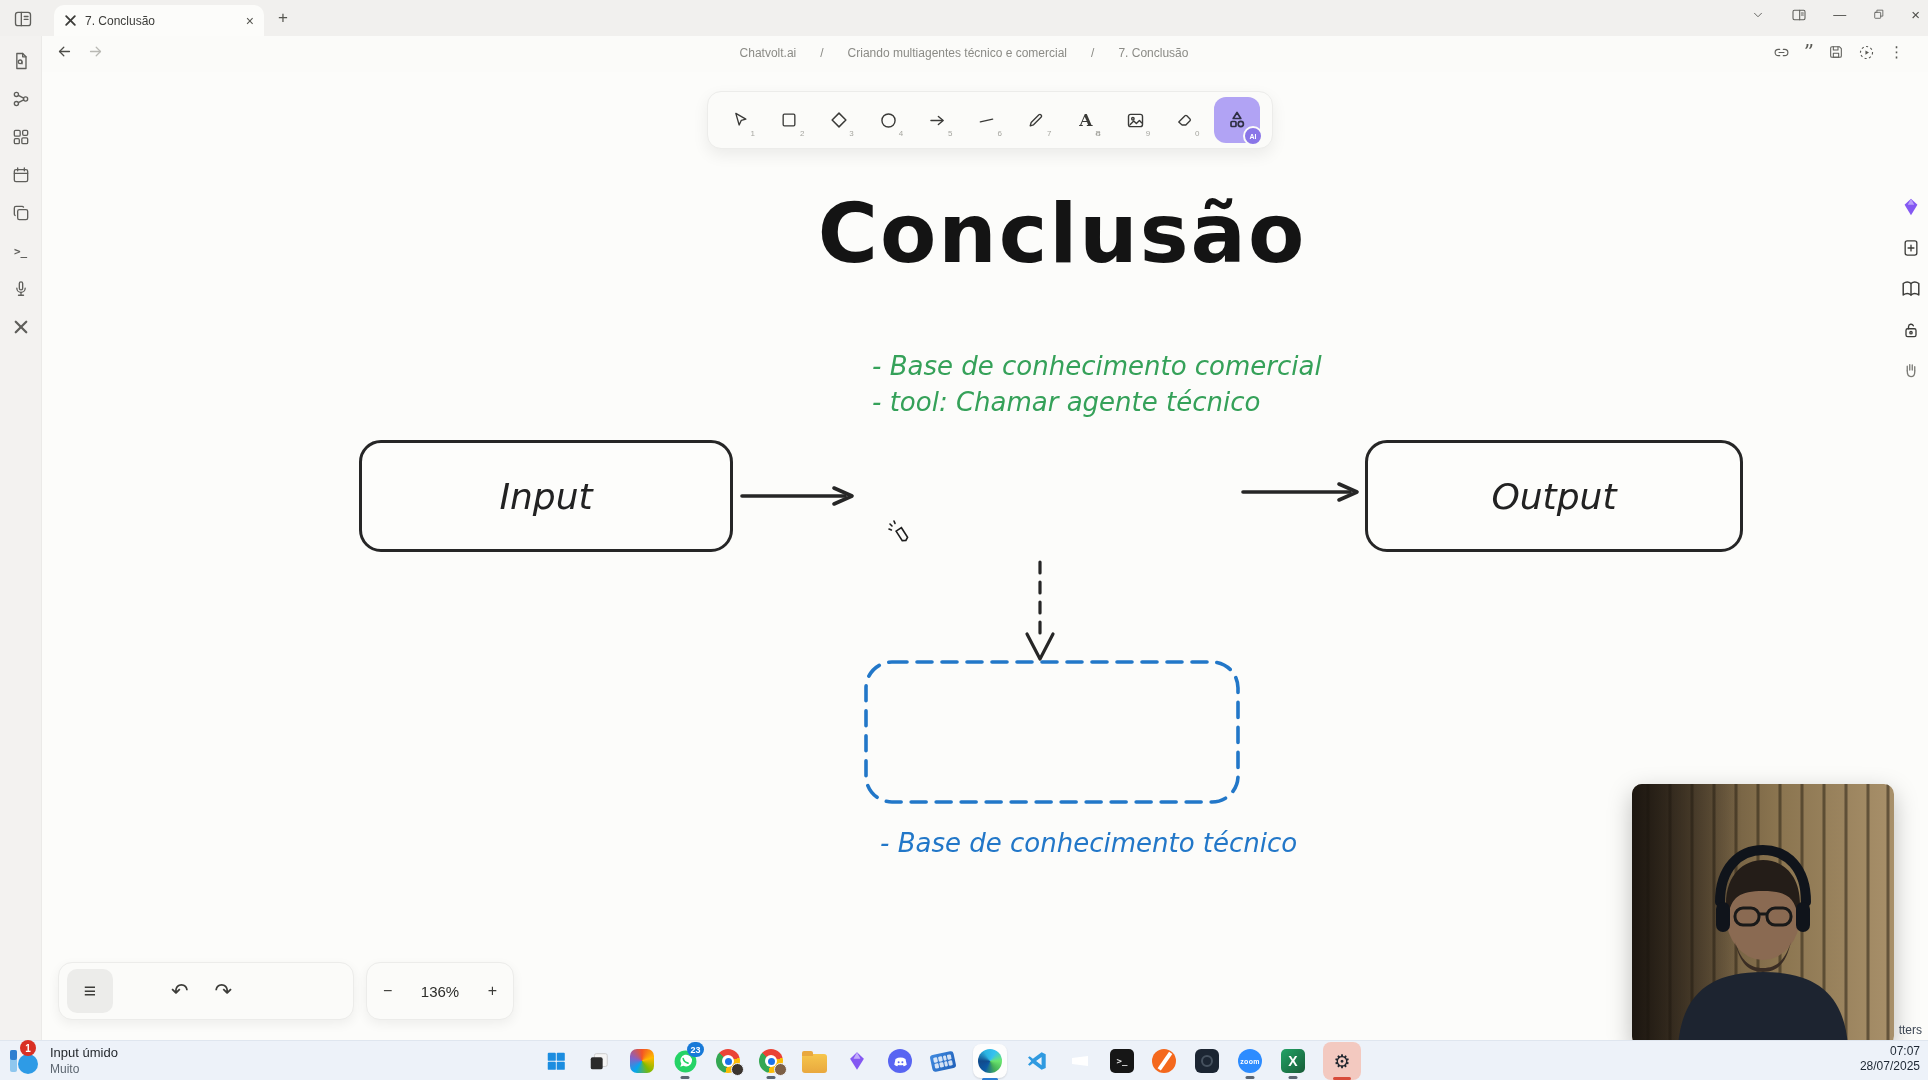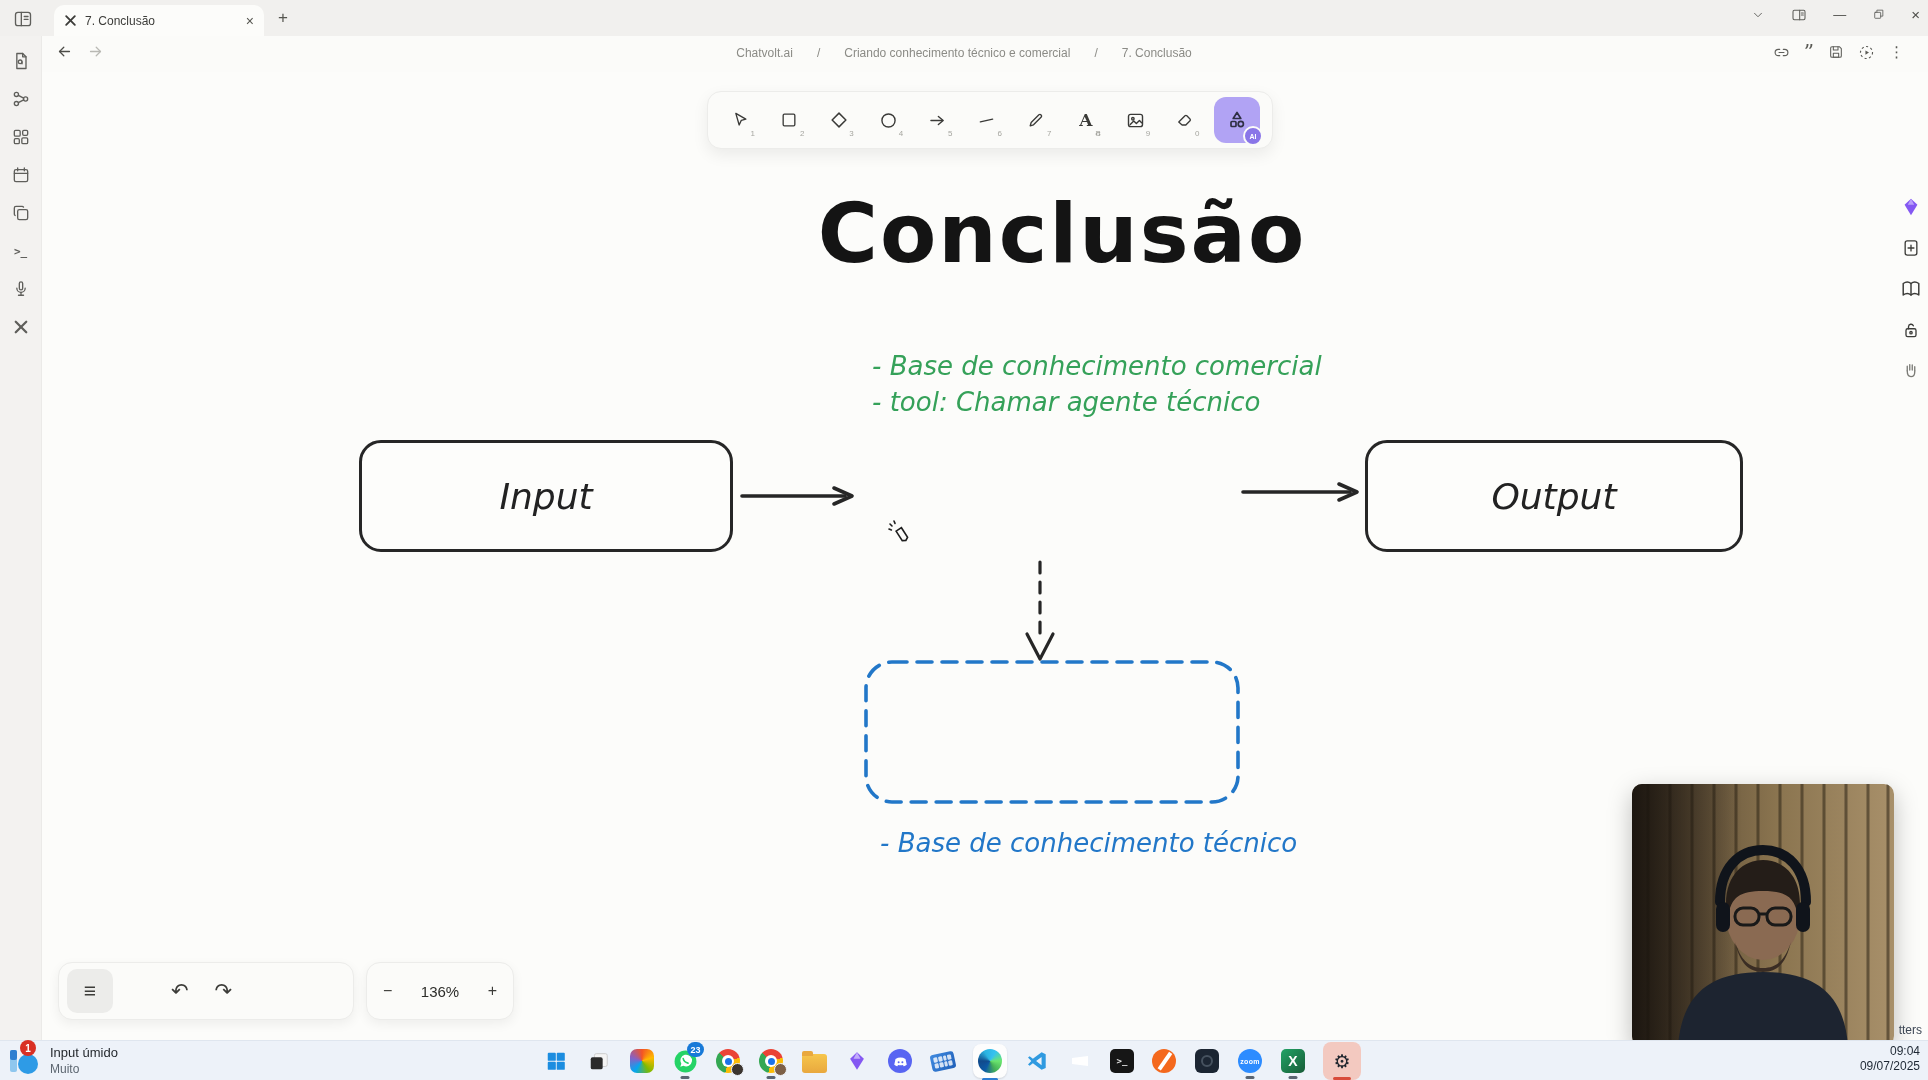--- a/index.html
+++ b/index.html
@@ -190,21 +190,21 @@
           </svg>
         </span>
       <span>
           <svg width="17" height="17" viewBox="0 0 24 24" style="stroke:#b9b9b4;fill:none;stroke-width:1.8;stroke-linecap:round;stroke-linejoin:round">
             <line x1="5" y1="12" x2="19" y2="12"></line>
             <polyline points="13,6 19,12 13,18"></polyline>
           </svg>
         </span>
     </div>
     <div class="breadcrumb">
-      <span class="seg">Chatvolt.ai</span><span class="seg">/</span><span class="seg">Criando conhecimento técnico e comercial</span><span class="seg">/</span><span class="seg">7. Conclusão</span>
+      <span class="seg">Chatvolt.ai</span><span class="seg">/</span><span class="seg">Criando multiagentes técnico e comercial</span><span class="seg">/</span><span class="seg">7. Conclusão</span>
     </div>
     <div class="header-right">
       <span>
           <svg width="17" height="17" viewBox="0 0 24 24" class="ic">
             <path d="M14.5 7.5 h2 a4.5 4.5 0 0 1 0 9 h-2"></path>
             <path d="M9.5 16.5 h-2 a4.5 4.5 0 0 1 0 -9 h2"></path>
             <line x1="8.5" y1="12" x2="15.5" y2="12"></line>
           </svg>
         </span>
       <span class="qmark">”</span>
@@ -593,18 +593,18 @@
           <span class="excel">X</span>
           <span class="run"></span>
         </div>
       <div class="ss-wrap">
           <span>⚙</span>
           <span class="run"></span>
         </div>
     </div>
 
     <div class="clock">
-      <div>09:04</div>
-      <div>09/07/2025</div>
+      <div>07:07</div>
+      <div>28/07/2025</div>
     </div>
   </div>
 
 </div>
 
 </body></html>

